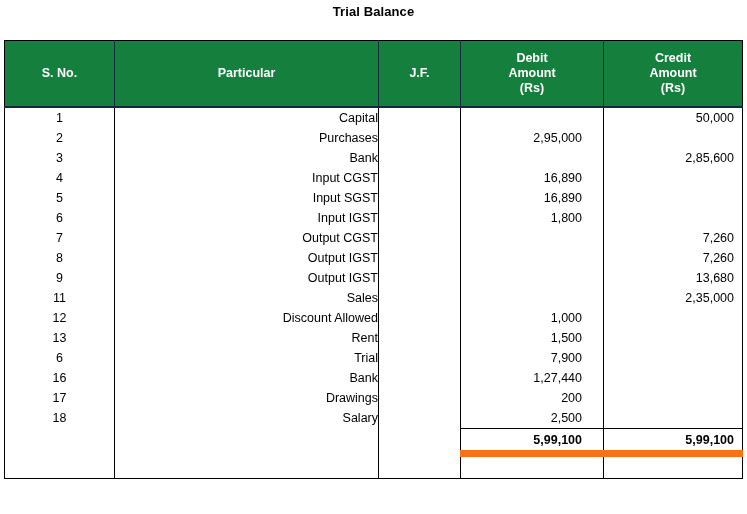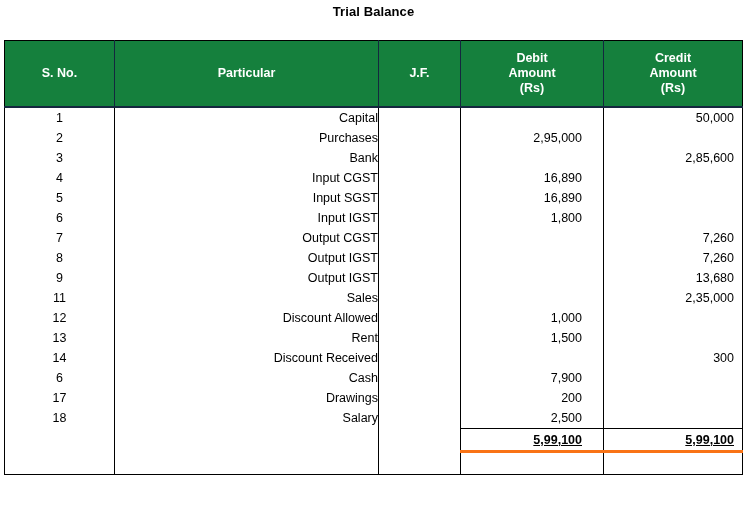--- a/index.html
+++ b/index.html
@@ -115,22 +115,21 @@
   }
 
   
   tr.total-row td {
     font-weight: bold;
     height: 21px;
   }
   tr.total-row td.debit,
   tr.total-row td.credit {
     border-top: 1px solid #000000;
-    border-bottom: 3px solid #f97316;
-    text-decoration: underline;
+    border-bottom: 7px solid #f97316;
   }
 
   
   tr.after-total td { height: 5px; }
   tr.after-total td.debit,
   tr.after-total td.credit {
     border-top: 1px solid #000000;
   }
 
   
@@ -258,31 +257,31 @@
             <td class="credit"></td>
           </tr>
           <tr>
             <td class="sno">13</td>
             <td class="particular">Rent</td>
             <td class="jf"></td>
             <td class="debit">1,500</td>
             <td class="credit"></td>
           </tr>
           <tr>
-            <td class="sno">14</td>
-            <td class="particular">Discount Received</td>
-            <td class="jf"></td>
-            <td class="debit"></td>
-            <td class="credit">300</td>
-          </tr>
-          <tr>
             <td class="sno">6</td>
-            <td class="particular">Cash</td>
+            <td class="particular">Trial</td>
             <td class="jf"></td>
             <td class="debit">7,900</td>
+            <td class="credit"></td>
+          </tr>
+          <tr>
+            <td class="sno">16</td>
+            <td class="particular">Bank</td>
+            <td class="jf"></td>
+            <td class="debit">1,27,440</td>
             <td class="credit"></td>
           </tr>
           <tr>
             <td class="sno">17</td>
             <td class="particular">Drawings</td>
             <td class="jf"></td>
             <td class="debit">200</td>
             <td class="credit"></td>
           </tr>
           <tr>

